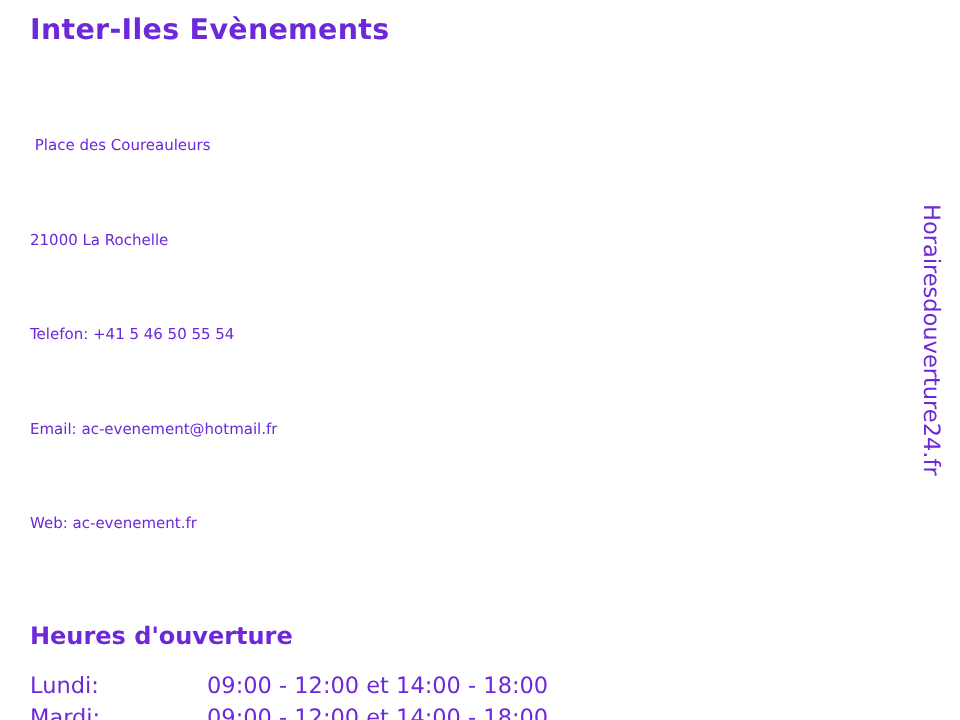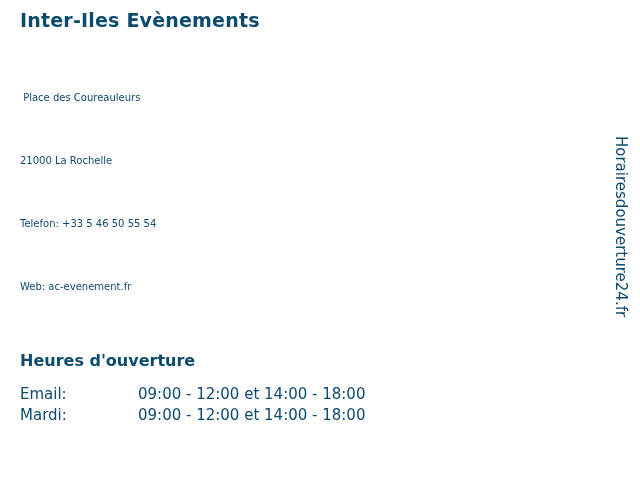--- a/index.html
+++ b/index.html
@@ -5,21 +5,21 @@
   html, body {
     margin: 0;
     padding: 0;
     background: #ffffff;
   }
   .page {
     position: relative;
     width: 640px;
     height: 480px;
     background: #ffffff;
-    color: #0c4a6e;
+    color: #6d28d9;
     font-family: "DejaVu Sans", "Liberation Sans", sans-serif;
     overflow: hidden;
   }
   .content {
     padding: 8px 0 0 20px;
   }
   .title {
     margin: 0;
     font-size: 19px;
     font-weight: bold;
@@ -67,29 +67,30 @@
 <body>
 
 <div class="page">
   <div class="content">
 
     <h1 class="title">Inter-Iles Evènements</h1>
 
     <div class="contact">
       <div class="contact-line"> Place des Coureauleurs</div>
       <div class="contact-line">21000 La Rochelle</div>
-      <div class="contact-line">Telefon: +33 5 46 50 55 54</div>
+      <div class="contact-line">Telefon: +41 5 46 50 55 54</div>
+      <div class="contact-line">Email: ac-evenement@hotmail.fr</div>
       <div class="contact-line">Web: ac-evenement.fr</div>
     </div>
 
     <h2 class="section-heading hours-heading">Heures d'ouverture</h2>
 
     <div class="hours-table">
       <div class="hours-row">
-        <span class="hours-day">Email:</span>
+        <span class="hours-day">Lundi:</span>
         <span class="hours-time">09:00 - 12:00 et 14:00 - 18:00</span>
       </div>
       <div class="hours-row">
         <span class="hours-day">Mardi:</span>
         <span class="hours-time">09:00 - 12:00 et 14:00 - 18:00</span>
       </div>
 
     </div>
 
   </div>

